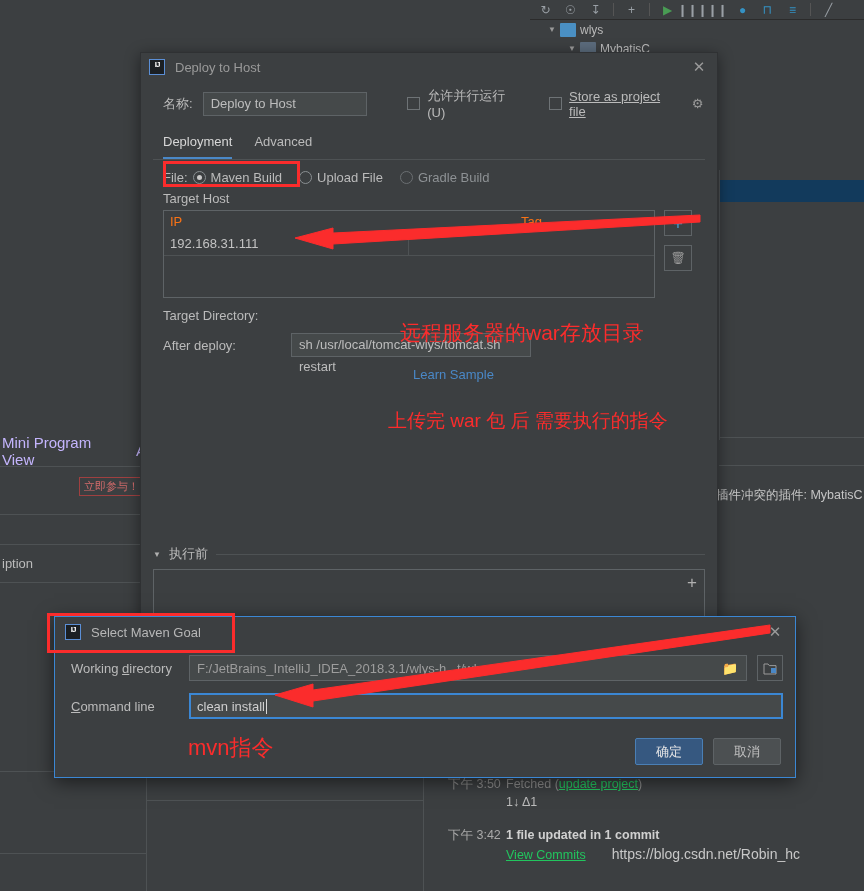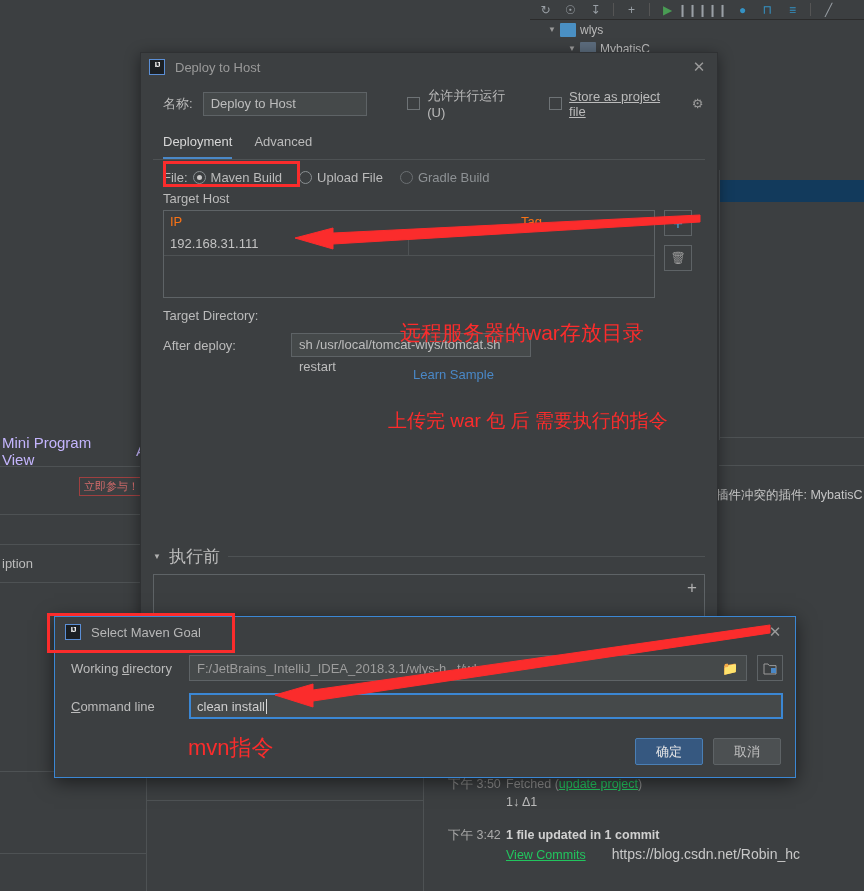--- a/index.html
+++ b/index.html
@@ -171,21 +171,21 @@
   .sq-btn.plus { color: #4a9fd4; font-size: 17px; line-height: 1; }
 
   .form-row { display: flex; align-items: center; padding: 10px 0 0 22px; gap: 10px; }
   .form-lbl { width: 118px; font-size: 13px; color: #bbb; flex: none; }
 
   .learn { margin: 10px 0 0 272px; color: #4a88c7; font-size: 13px; cursor: pointer; }
 
   .before-sec { position: absolute; left: 12px; right: 12px; top: 492px; }
   .before-head { display: flex; align-items: center; gap: 8px; }
   .tri { color: #b0b0b0; font-size: 8px; }
-  .before-lbl { font-size: 17px; color: #bbb; white-space: nowrap; }
+  .before-lbl { font-size: 13px; color: #bbb; white-space: nowrap; }
   .before-rule { flex: 1; height: 1px; background: #4e5254; }
   .before-box {
     margin-top: 6px; height: 72px; border: 1px solid #5e6366; background: #3c3f41;
     display: flex; position: relative;
   }
   .before-empty {
     flex: 1; display: flex; align-items: flex-end; justify-content: center;
     color: #6f7376; font-size: 12px; padding-bottom: 6px;
   }
   .before-side { width: 24px; display: flex; flex-direction: column; align-items: center; justify-content: space-between; padding: 4px 0; color: #b0b0b0; }

